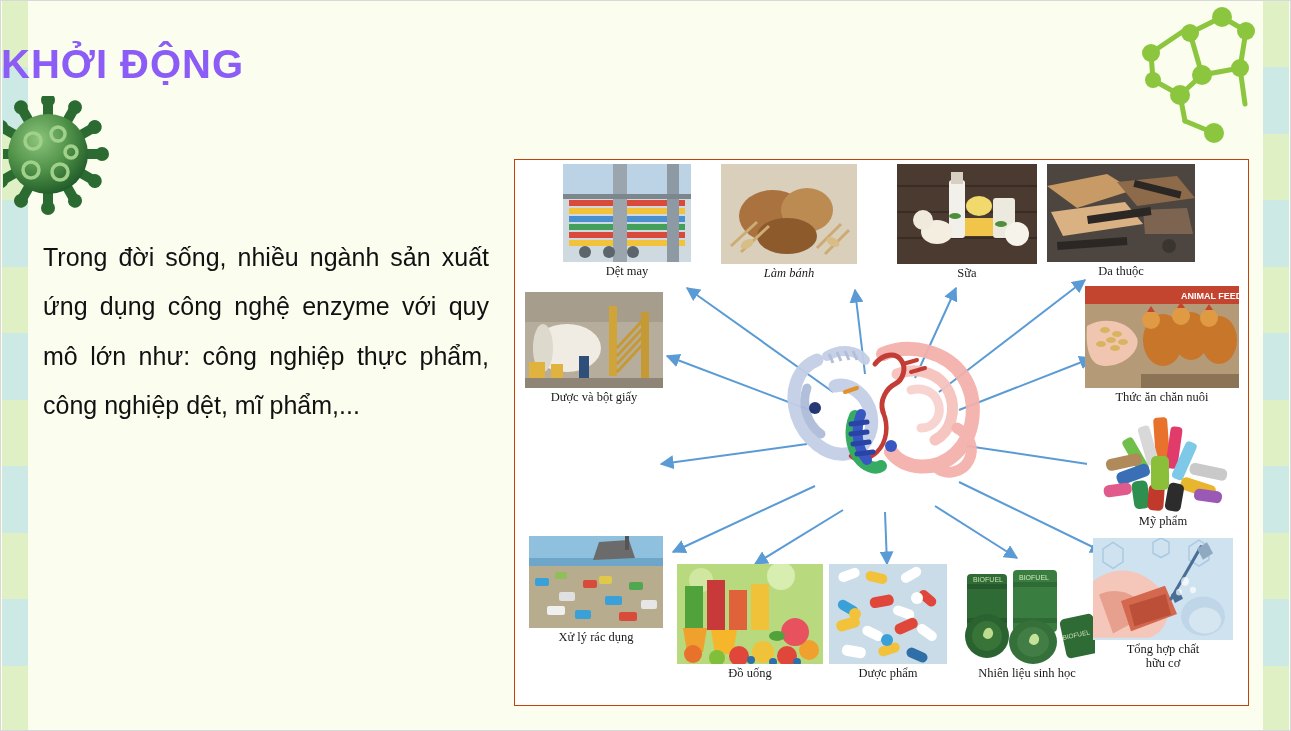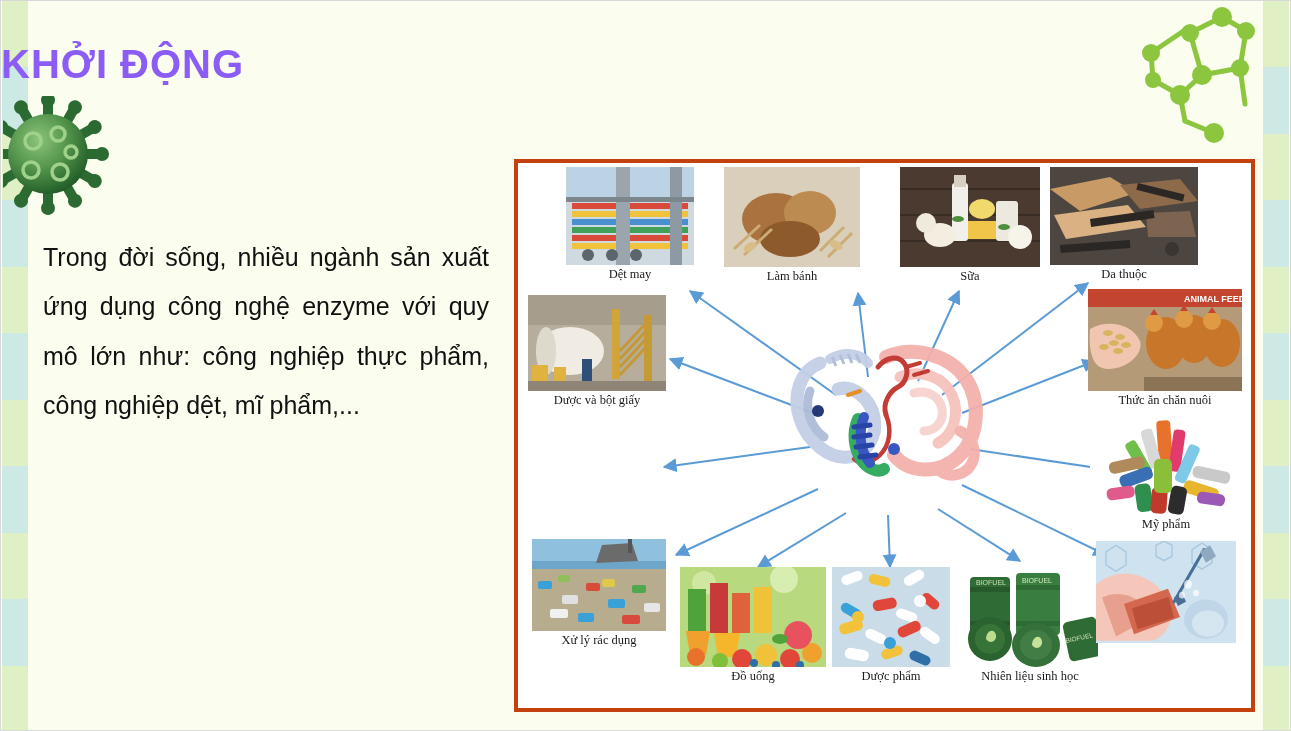--- a/index.html
+++ b/index.html
@@ -84,21 +84,21 @@
   }
 
   
   #diagram {
     position: absolute;
     left: 513px;
     top: 158px;
     width: 733px;
     height: 545px;
     background: #ffffff;
-    border: 4px solid #c2410c;
+    border: 1px solid #c2410c;
     overflow: hidden;
   }
   #arrow-layer {
     position: absolute;
     left: 0; top: 0;
     width: 733px; height: 545px;
     pointer-events: none;
   }
 
   .node {
@@ -354,21 +354,21 @@
             <circle cx="22" cy="88" r="6"></circle>
               <circle cx="46" cy="88" r="6"></circle>
               <circle cx="70" cy="88" r="6"></circle>
           </g>
           <rect x="0" y="30" width="128" height="5" fill="#7b868d"></rect>
         </svg>
       </div>
       <div class="cap">Dệt may</div>
     </div>
 
-    <div class="node" style="left:206px; top:4px; width:136px; height:122px;">
+    <div class="node" style="left:206px; top:4px; width:136px; height:122px;font-style:italic;">
       <div class="thumb">
         <svg viewBox="0 0 136 100" preserveAspectRatio="none">
           <rect width="136" height="100" fill="#d9cfbb"></rect>
           <ellipse cx="52" cy="52" rx="34" ry="26" fill="#a9723f"></ellipse>
           <ellipse cx="86" cy="46" rx="26" ry="22" fill="#bb8b52"></ellipse>
           <ellipse cx="66" cy="72" rx="30" ry="18" fill="#8d5a2b"></ellipse>
           <g stroke="#cdab74" stroke-width="3" fill="none">
             <path d="M10,82 L36,58 M20,88 L48,62 M96,84 L120,60 M104,90 L128,66"></path>
           </g>
           <g fill="#d8bd87">
@@ -641,16 +641,18 @@
           <path d="M78,52 l8,-4 l4,8 l-8,4 z" fill="#4a6f96"></path>
           <ellipse cx="110" cy="72" rx="22" ry="18" fill="#bcd4e6" opacity="0.85"></ellipse>
           <ellipse cx="112" cy="76" rx="16" ry="12" fill="#d8e8f2" opacity="0.9"></ellipse>
           <g fill="#ffffff" opacity="0.7">
             <circle cx="92" cy="40" r="4"></circle>
               <circle cx="100" cy="48" r="3"></circle>
               <circle cx="86" cy="50" r="3"></circle>
           </g>
         </svg>
       </div>
+      <div class="cap">Tổng hợp chất
+hữu cơ</div>
     </div>
 
   </div>
 </div>
 
 </body></html>

